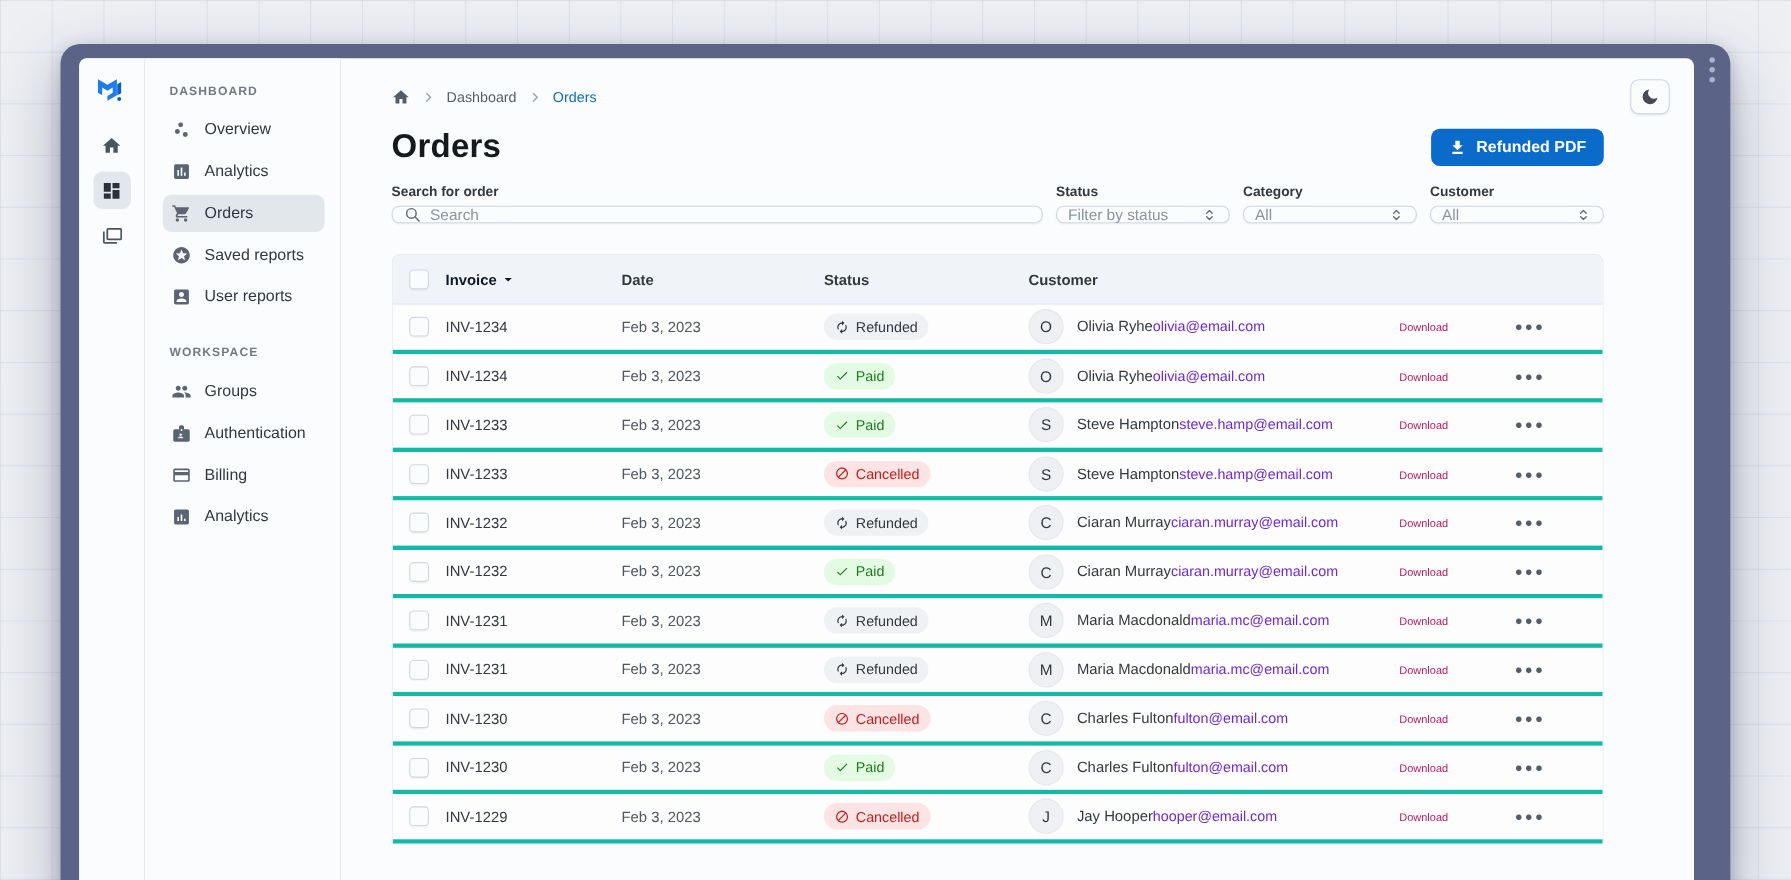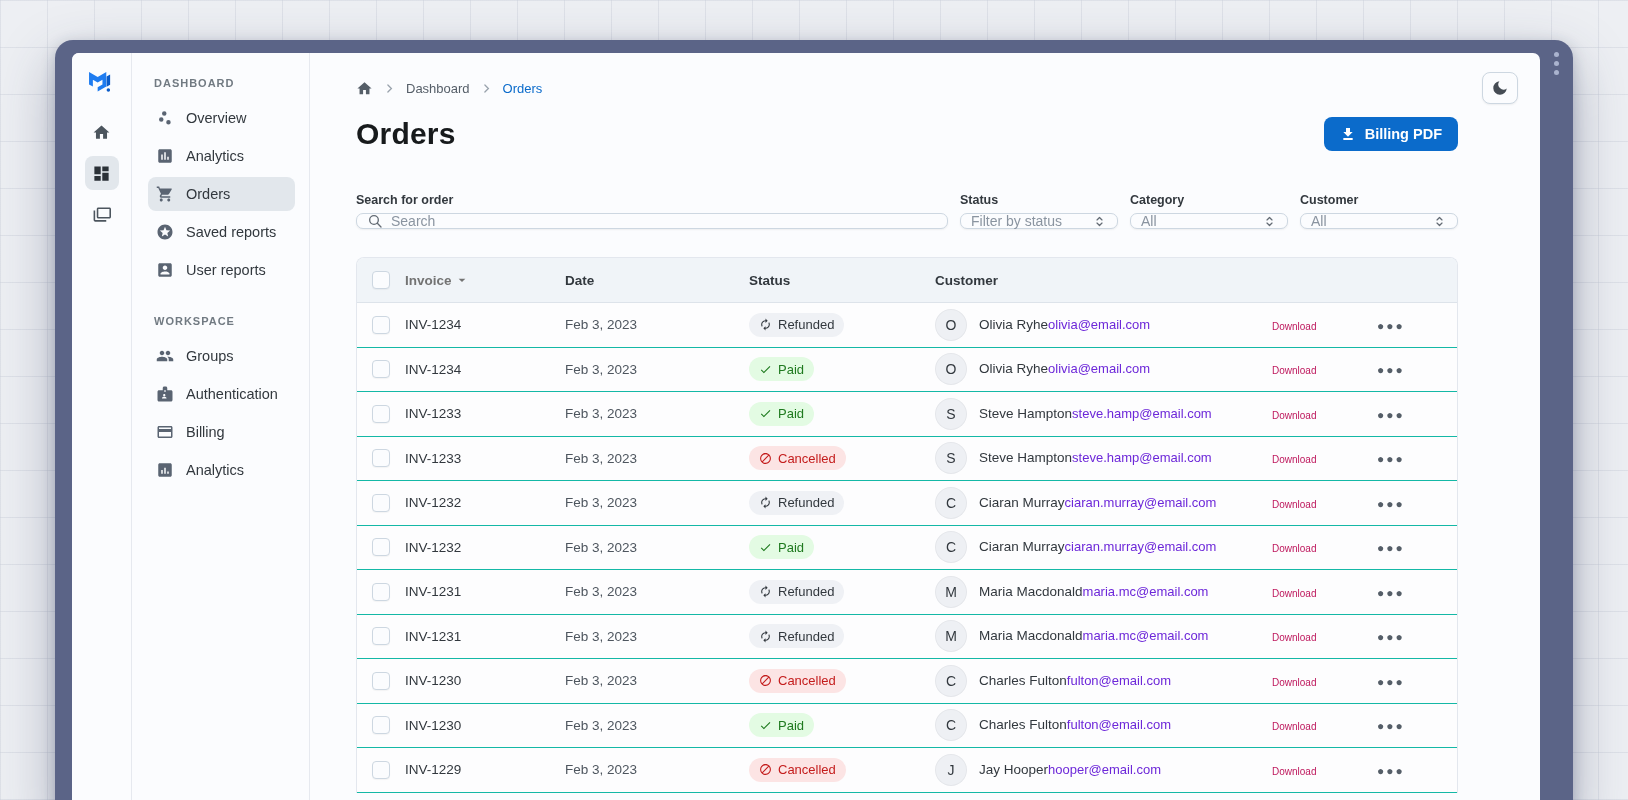--- a/index.html
+++ b/index.html
@@ -62,21 +62,21 @@
 
   .content { margin-right:60px; }
   .titlerow { display:flex; align-items:center; justify-content:space-between; margin-top:13px; }
   h1.pagetitle { font-size:30px; font-weight:800; color:#171a1c; letter-spacing:.2px; }
   .pdfbtn { display:inline-flex; align-items:center; gap:9px; height:34px; padding:0 16px;
     background:#0b6bcb; color:#fff; border:none; border-radius:8px; font-size:14.5px;
     font-weight:600; cursor:pointer; font-family:inherit; }
   .pdfbtn svg { width:16px; height:16px; }
 
   
-  .filters { display:flex; gap:12px; margin-top:42px;justify-content:flex-end; }
+  .filters { display:flex; gap:12px; margin-top:16px;justify-content:flex-end; }
   .fcol { display:flex; flex-direction:column; }
   .fcol.grow { flex:1; }
   .fcol.sel { width:158px; }
   .flabel { font-size:12.5px; font-weight:600; color:#32383e; margin-bottom:6px; }
   .control { height:16px; border:1px solid #cdd7e1; border-radius:7px; background:#fbfcfe;
     display:flex; align-items:center; padding:0 10px; gap:8px;
     box-shadow:0 1px 2px rgba(21,21,21,.06); }
   .control svg.mag { width:16px; height:16px; color:#636b74; flex:none; }
   .control input { border:none; outline:none; background:transparent; flex:1;
     font-size:14px; color:#32383e; font-family:inherit; }
@@ -84,26 +84,26 @@
   .selval { flex:1; font-size:14px; color:#8a94a0; white-space:nowrap; overflow:hidden; }
   .control svg.updown { width:15px; height:15px; color:#636b74; flex:none; }
 
   
   .card { margin-top:28px; border:1px solid #e3e7ee; border-bottom:none;
     border-radius:8px 8px 0 0; overflow:hidden; background:#fff; }
   .thead, .trow { display:grid;
     grid-template-columns:48px 160px 184px 186px 1fr 105px 80px; align-items:center; }
   .thead { background:#f0f4f8; height:45px; border-bottom:1px solid #dde3ea; }
   .th { font-size:13.5px; font-weight:600; color:#32383e; }
-  .th.inv { color:#737373; display:flex; align-items:center; gap:2px; cursor:pointer; }
+  .th.inv { color:#0f172a; display:flex; align-items:center; gap:2px; cursor:pointer; }
   .th.inv svg { width:16px; height:16px; }
   .c-check { display:flex; justify-content:center; }
   .checkbox { width:18px; height:18px; border:1px solid #cdd7e1; border-radius:4px;
     background:#fbfcfe; box-shadow:0 1px 1px rgba(0,0,0,.04); cursor:pointer; display:block; }
-  .trow { height:44.5px; border-bottom:1px solid #14b8a6; background:#fdfdfe; }
+  .trow { height:44.5px; border-bottom:4px solid #14b8a6; background:#fdfdfe; }
   .cell { font-size:13.5px; color:#32383e; }
   .cell.date { color:#4e565f; }
 
   .chip { display:inline-flex; align-items:center; gap:6px; height:24px; padding:0 10px;
     border-radius:12px; font-size:13px; font-weight:500; }
   .chip svg { width:13px; height:13px; display:none; }
   .chip.neutral { background:#eff1f5; color:#32383e; }
   .chip.neutral svg.ci-refresh { display:block; }
   .chip.success { background:#e3fbe3; color:#1f7a1f; }
   .chip.success svg.ci-check { display:block; }
@@ -239,21 +239,21 @@
         </div>
       </div>
 
       <div class="content">
         <div class="titlerow">
           <h1 class="pagetitle">Orders</h1>
           <button class="pdfbtn">
             <svg viewBox="0 0 24 24">
                 <path fill="currentColor" d="M19 9h-4V3H9v6H5l7 7 7-7zM5 18v3h14v-3H5z"></path>
               </svg>
-            <span>Billing PDF</span>
+            <span>Refunded PDF</span>
           </button>
         </div>
 
         <div class="filters">
           <div class="fcol grow">
             <span class="flabel">Search for order</span>
             <div class="control">
               <svg class="mag" viewBox="0 0 24 24">
                   <circle cx="10.5" cy="10.5" r="6.5" fill="none" stroke="currentColor" stroke-width="2"></circle>
                   <path d="M15.5 15.5L21 21" stroke="currentColor" stroke-width="2" stroke-linecap="round"></path>

